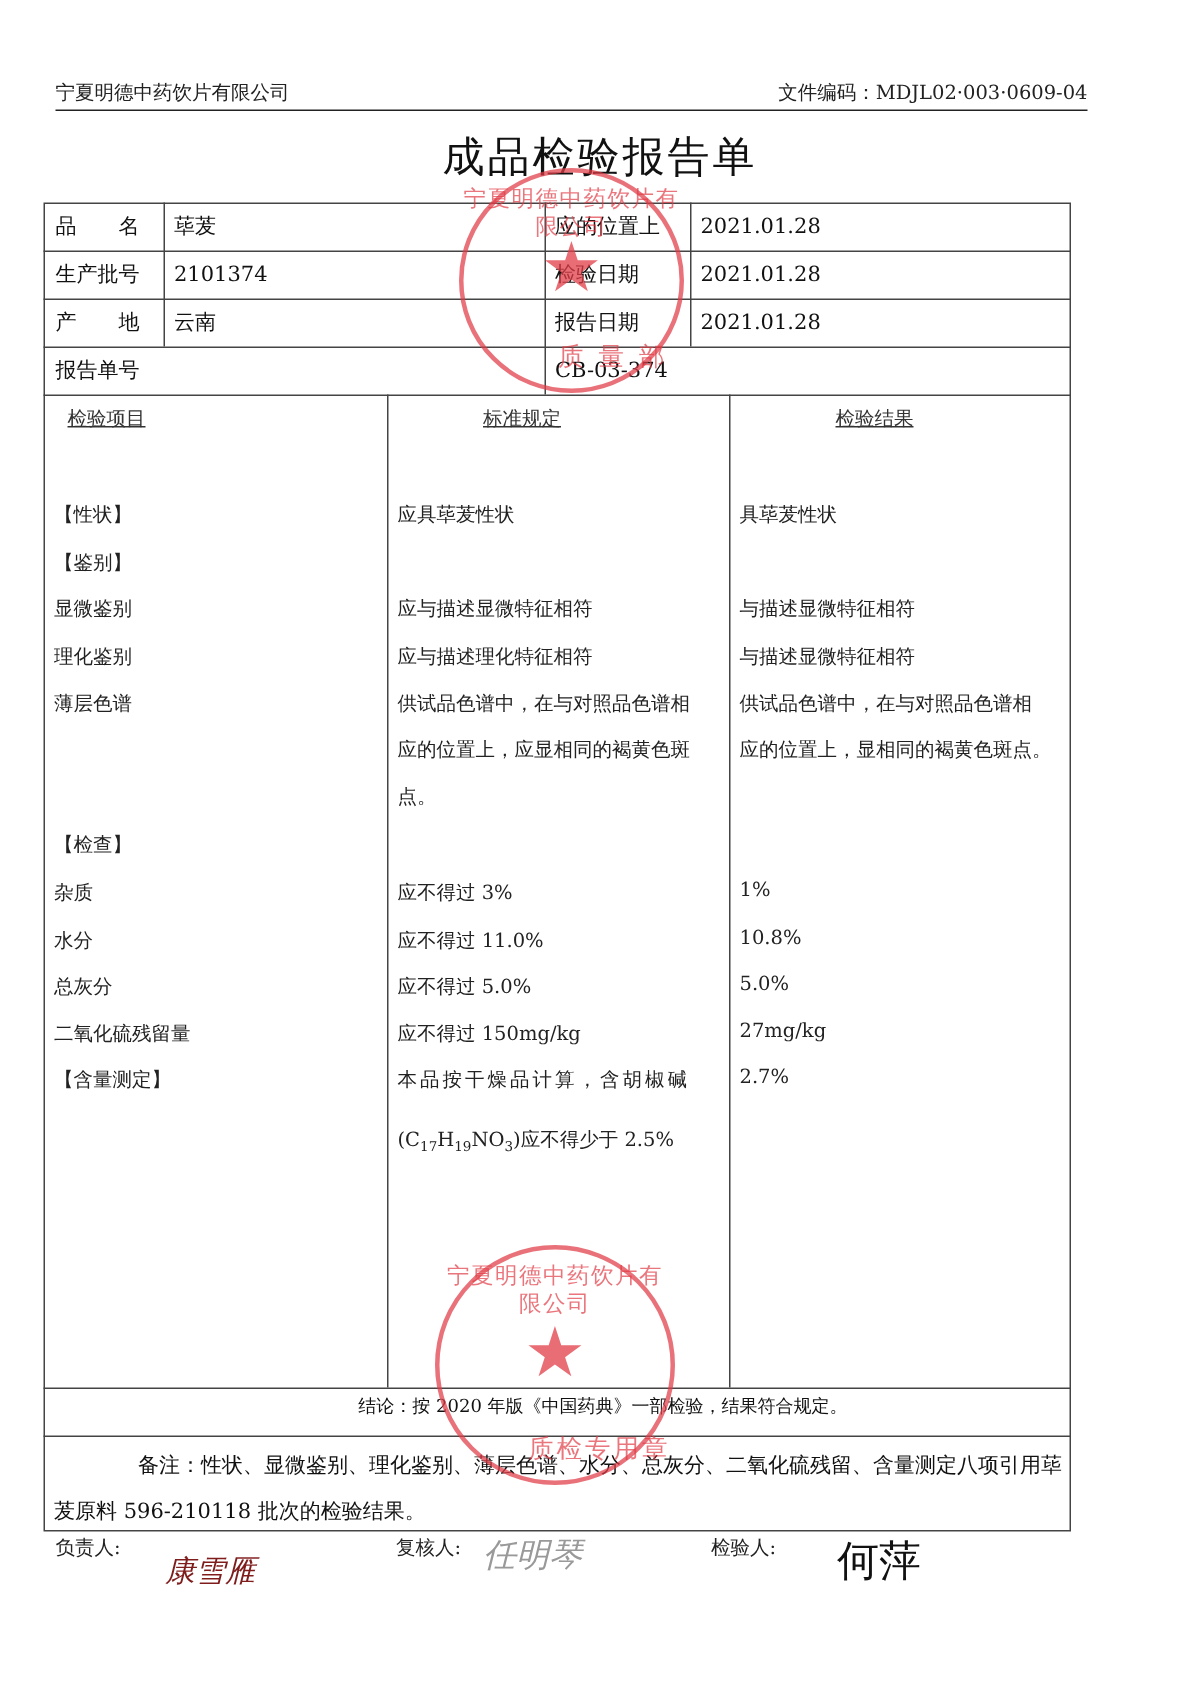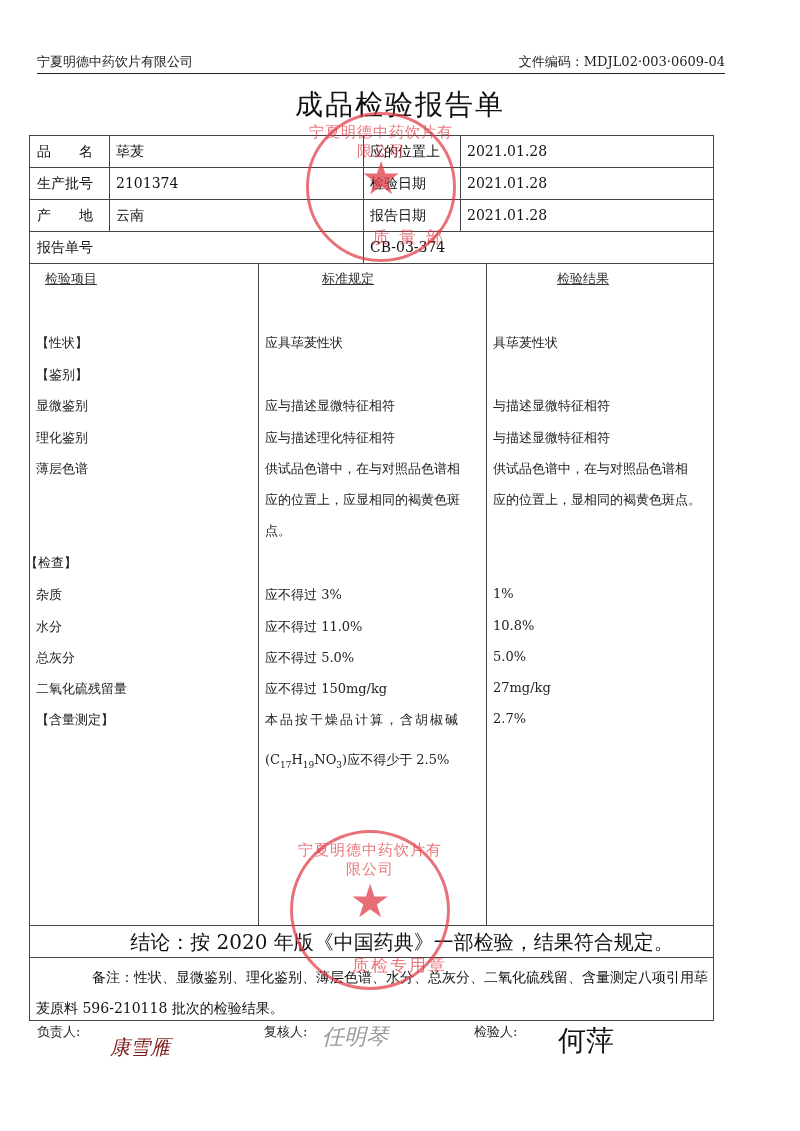--- a/index.html
+++ b/index.html
@@ -16,21 +16,21 @@
 
   .hline { position: absolute; height: 1px; background: #444; }
   .vline { position: absolute; width: 1px; background: #444; }
 
   .cell { position: absolute; font-size: 14px; line-height: 32px; white-space: nowrap; }
 
   .col-head { position: absolute; top: 270px; font-size: 13px; text-decoration: underline; color: #333; }
 
   .row-text { position: absolute; font-size: 13px; color: #222; white-space: nowrap; }
 
-  .conclusion { position: absolute; left: 29px; width: 746px; top: 929px; text-align: center; font-size: 20px; }
+  .conclusion { position: absolute; left: 29px; width: 746px; top: 929px; text-align: center; font-size: 12px; }
   .remarks { position: absolute; left: 36px; width: 672px; top: 962px; font-size: 14px; line-height: 31px; text-indent: 56px; }
 
   .sig-label { position: absolute; top: 1023px; font-size: 13px; color: #222; }
   .signature { position: absolute; font-family: "DejaVu Sans", "Liberation Sans", sans-serif; font-style: italic; }
 
   .stamp { position: absolute; border: 3px solid rgba(225,60,70,0.72); border-radius: 50%; pointer-events: none; }
   .stamp .star { position: absolute; left: 50%; top: 44%; transform: translate(-50%,-50%); color: rgba(225,60,70,0.75); font-size: 46px; line-height: 1; }
   .stamp .arc { position: absolute; left: 0; right: 0; top: 8px; text-align: center; color: rgba(225,60,70,0.7); font-size: 15px; letter-spacing: 1px; }
   .stamp .bottom { position: absolute; left: 15px; right: 0; bottom: 10px; text-align: right; color: rgba(225,60,70,0.7); font-size: 17px; letter-spacing: 10px; }
   sub { font-size: 9px; }
@@ -94,21 +94,21 @@
 <div class="row-text" style="left:265px;top:429px">应与描述理化特征相符</div>
 <div class="row-text" style="left:493px;top:429px">与描述显微特征相符</div>
 
 <div class="row-text" style="left:36px;top:460px">薄层色谱</div>
 <div class="row-text" style="left:265px;top:460px">供试品色谱中，在与对照品色谱相</div>
 <div class="row-text" style="left:265px;top:491px">应的位置上，应显相同的褐黄色斑</div>
 <div class="row-text" style="left:265px;top:522px">点。</div>
 <div class="row-text" style="left:493px;top:460px">供试品色谱中，在与对照品色谱相</div>
 <div class="row-text" style="left:493px;top:491px">应的位置上，显相同的褐黄色斑点。</div>
 
-<div class="row-text" style="left:25px;top:554px">【检查】</div>
+<div class="row-text" style="left:36px;top:554px">【检查】</div>
 
 <div class="row-text" style="left:36px;top:586px">杂质</div>
 <div class="row-text" style="left:265px;top:586px">应不得过 3%</div>
 <div class="row-text" style="left:493px;top:586px">1%</div>
 
 <div class="row-text" style="left:36px;top:618px">水分</div>
 <div class="row-text" style="left:265px;top:618px">应不得过 11.0%</div>
 <div class="row-text" style="left:493px;top:618px">10.8%</div>
 
 <div class="row-text" style="left:36px;top:649px">总灰分</div>

